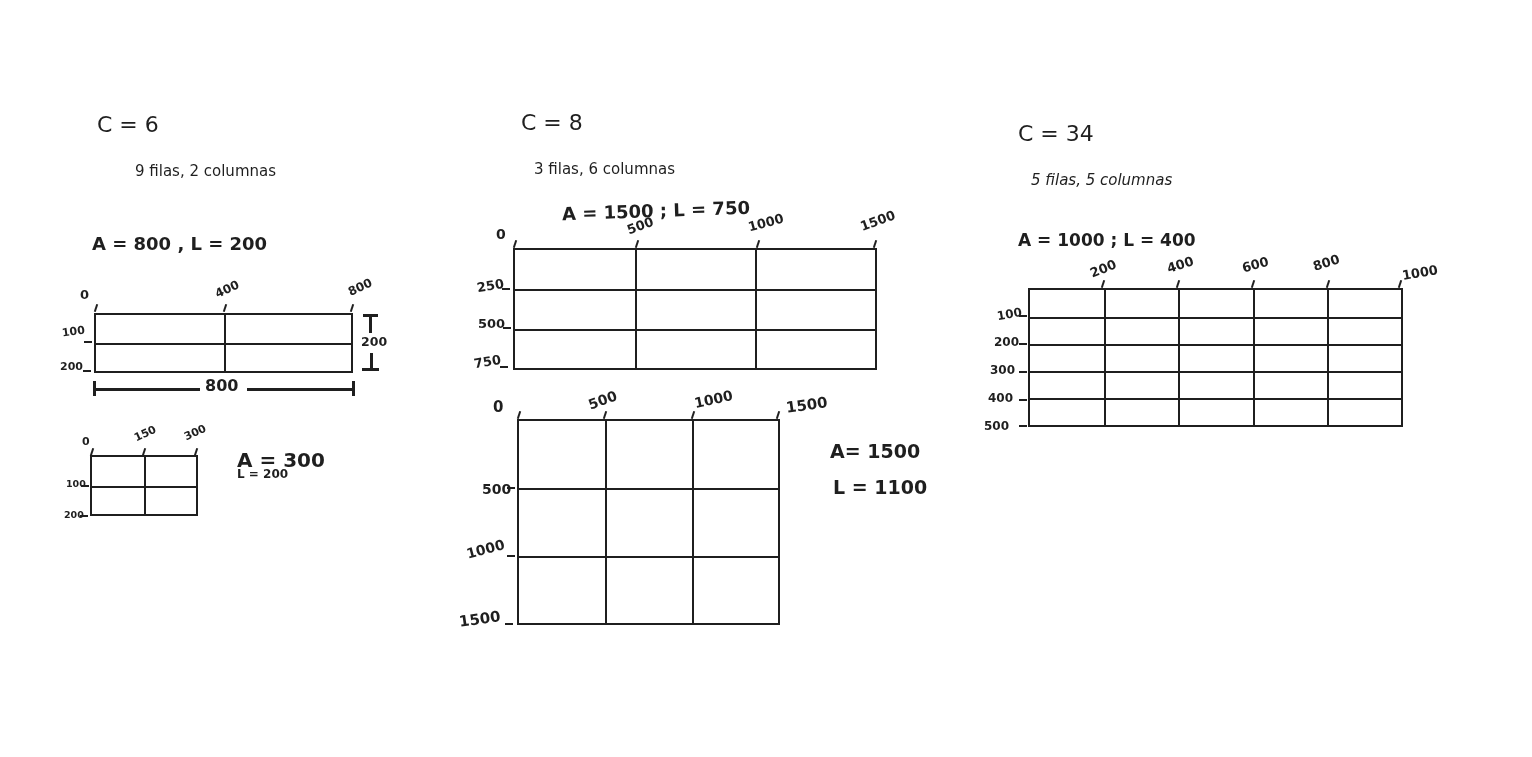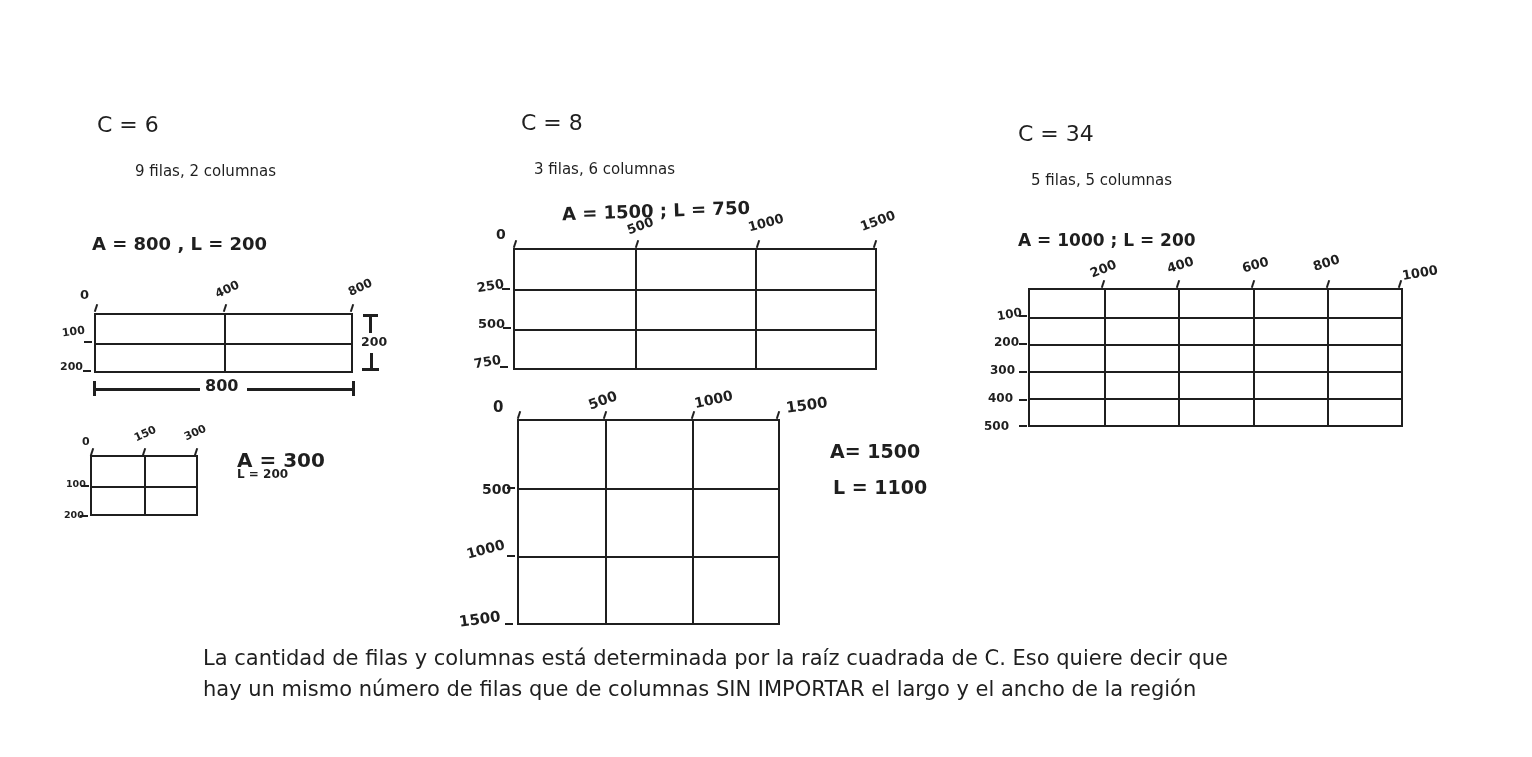--- a/index.html
+++ b/index.html
@@ -131,22 +131,22 @@
     <div class="t b rot15" style="left:466px; top:541px; font-size:14px;">1000</div>
     <div class="dy" style="left:507px; top:555px;"></div>
     <div class="t b rot8" style="left:459px; top:611px; font-size:15px;">1500</div>
     <div class="dy" style="left:505px; top:623px;"></div>
     <div class="t b" style="left:830px; top:441px; font-size:19px;">A= 1500</div>
     <div class="t b" style="left:833px; top:477px; font-size:19px;">L = 1100</div>
   </div>
 
   <div>
     <div class="t" style="left:1018px; top:121px; font-size:22px;">C = 34</div>
-    <div class="t" style="left:1031px; top:172px; font-size:15px;">5 filas, 5 columnas</div>
-    <div class="t b" style="left:1018px; top:231px; font-size:17px;">A = 1000  ;   L = 200</div>
+    <div class="t" style="left:1031px; top:172px; font-size:15px;font-style:italic;">5 filas, 5 columnas</div>
+    <div class="t b" style="left:1018px; top:231px; font-size:17px;">A = 1000  ;   L = 400</div>
 
     <div class="grid" style="left:1028px; top:288px; width:375px; height:139px;">
       <div class="vl" style="left:20%;"></div>
       <div class="vl" style="left:40%;"></div>
       <div class="vl" style="left:60%;"></div>
       <div class="vl" style="left:80%;"></div>
       <div class="hl" style="top:20%;"></div>
       <div class="hl" style="top:40%;"></div>
       <div class="hl" style="top:60%;"></div>
       <div class="hl" style="top:80%;"></div>
@@ -166,16 +166,14 @@
     <div class="t b" style="left:994px; top:336px; font-size:12px;">200</div>
     <div class="dy" style="left:1019px; top:343px;"></div>
     <div class="t b" style="left:990px; top:364px; font-size:12px;">300</div>
     <div class="dy" style="left:1019px; top:371px;"></div>
     <div class="t b" style="left:988px; top:392px; font-size:12px;">400</div>
     <div class="dy" style="left:1019px; top:399px;"></div>
     <div class="t b" style="left:984px; top:420px; font-size:12px;">500</div>
     <div class="dy" style="left:1019px; top:425px;"></div>
   </div>
 
-  <div class="t" style="left:203px; top:646px; font-size:21px;">La cantidad de filas y columnas está determinada por la raíz cuadrada de C. Eso quiere decir que</div>
-  <div class="t" style="left:203px; top:677px; font-size:21px;">hay un mismo número de filas que de columnas SIN IMPORTAR el largo y el ancho de la región</div>
 
 </div>
 
 </body></html>

